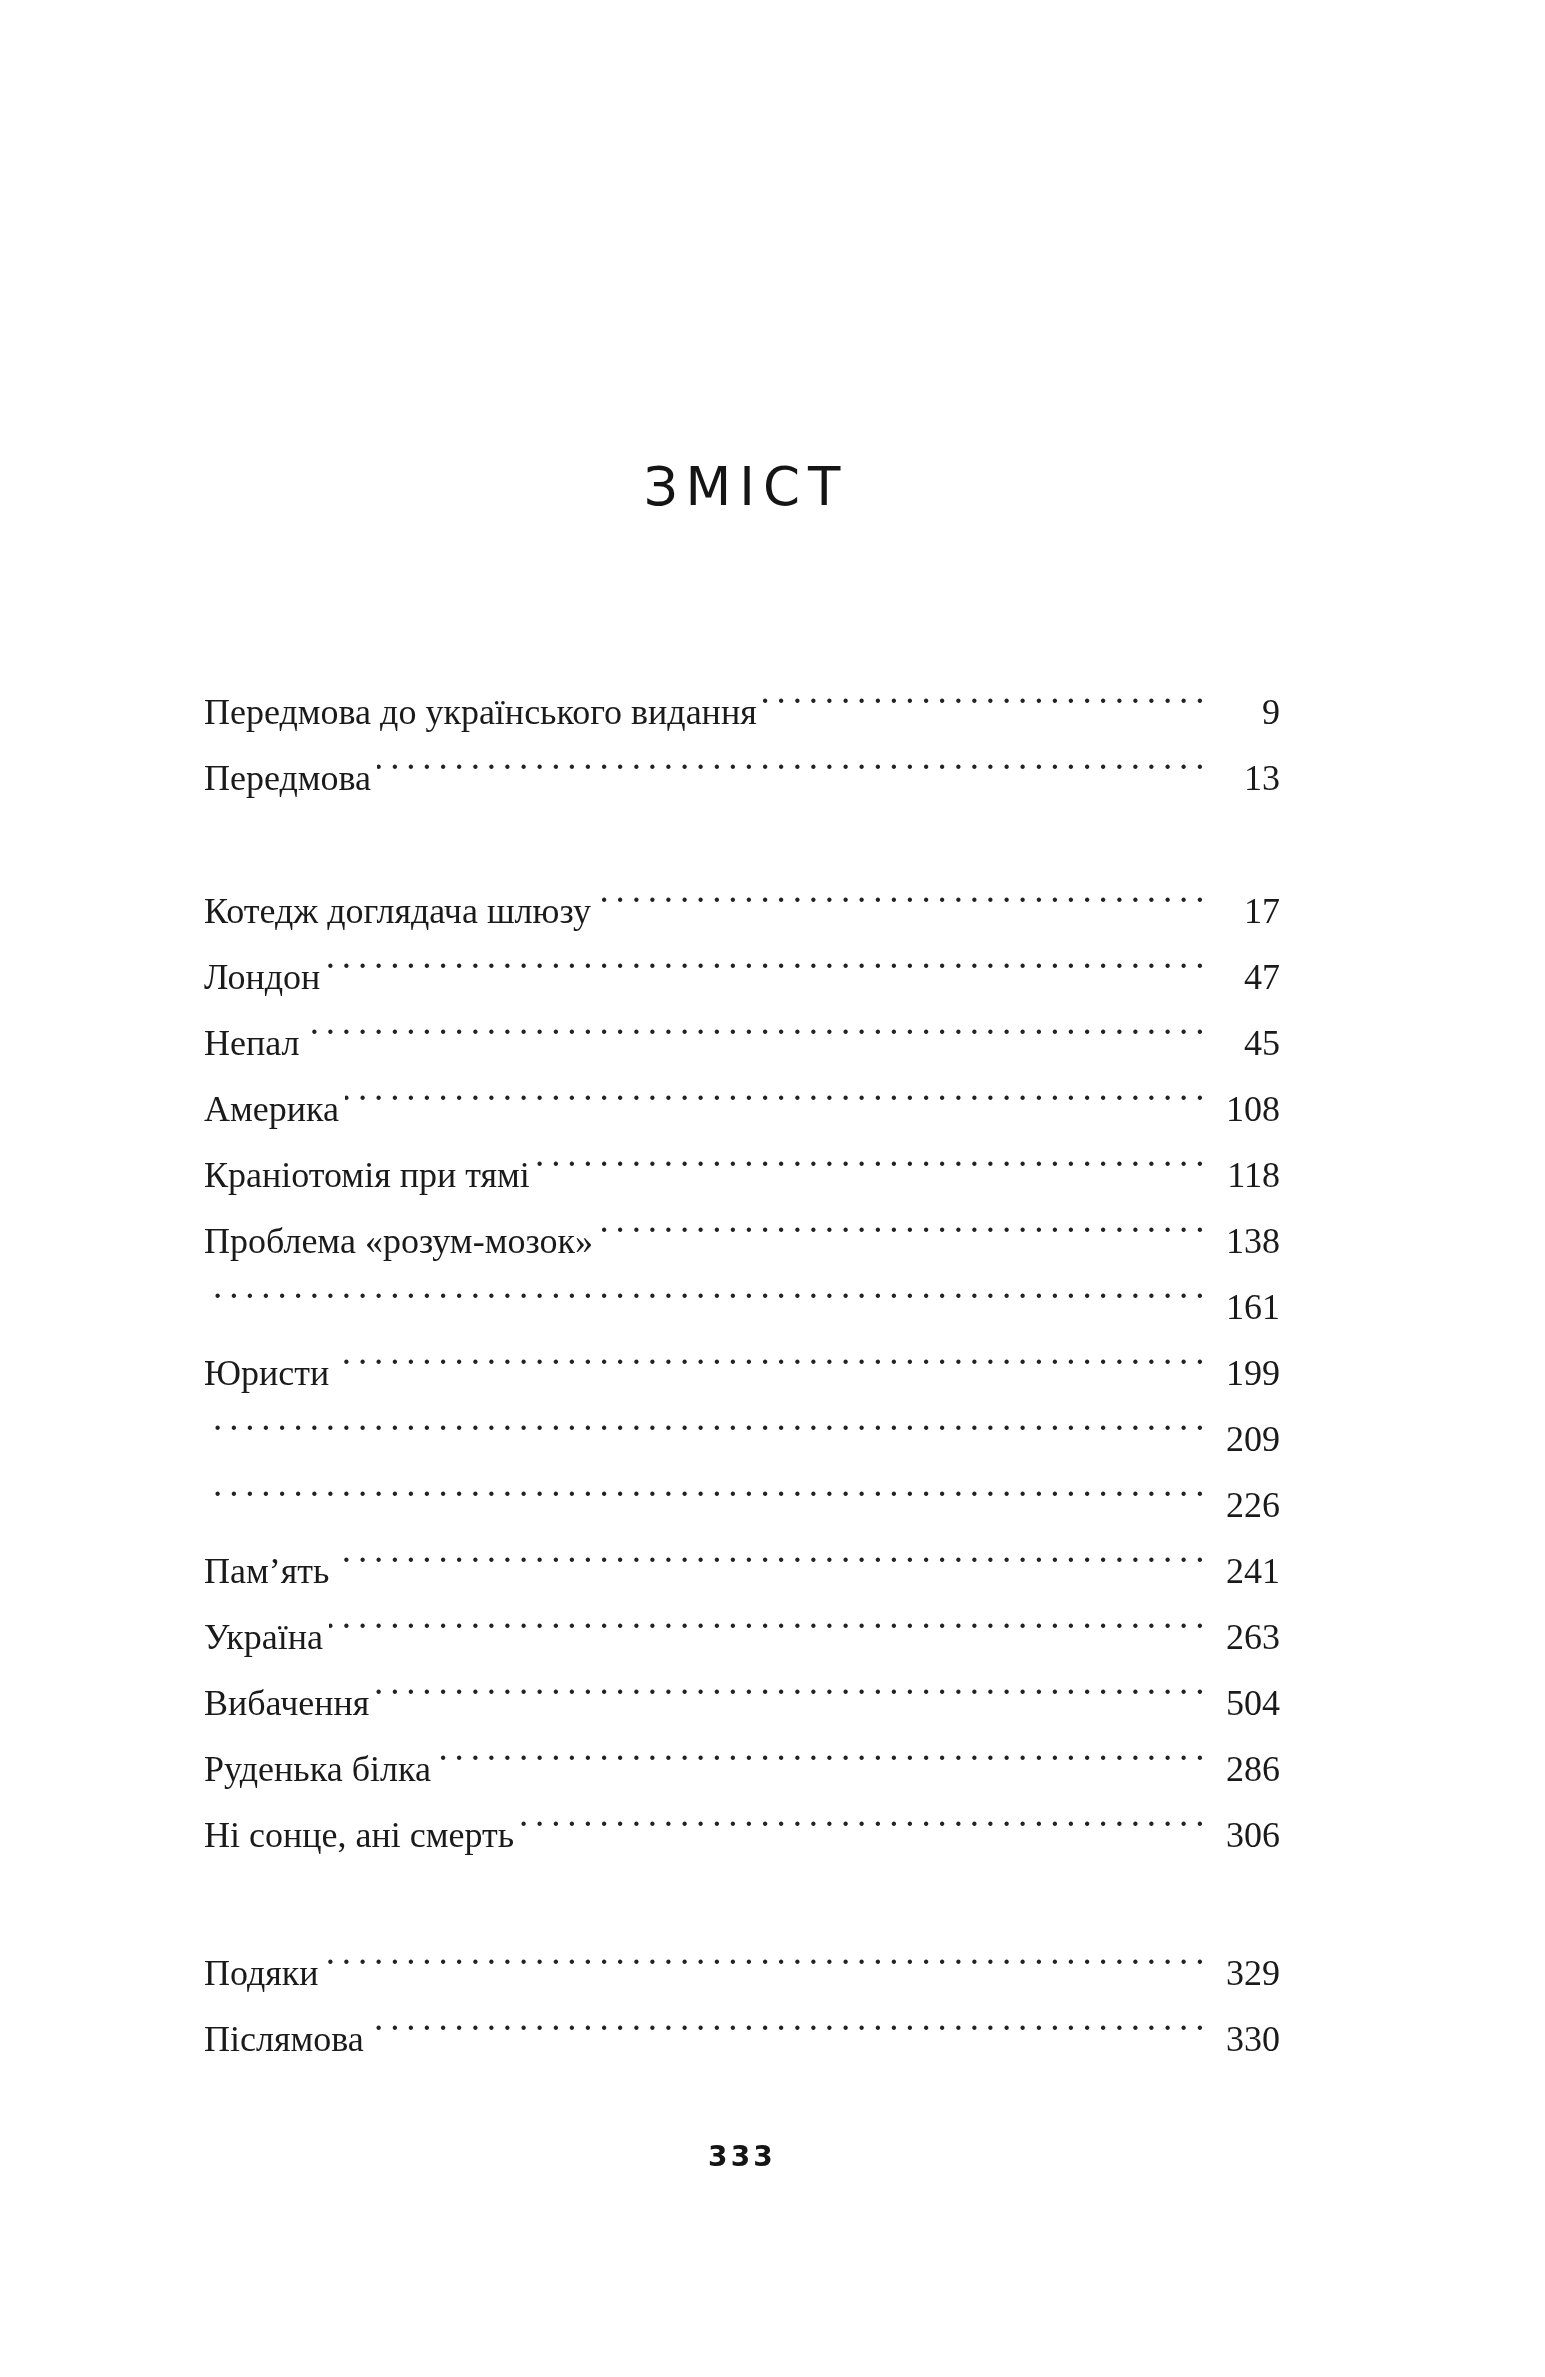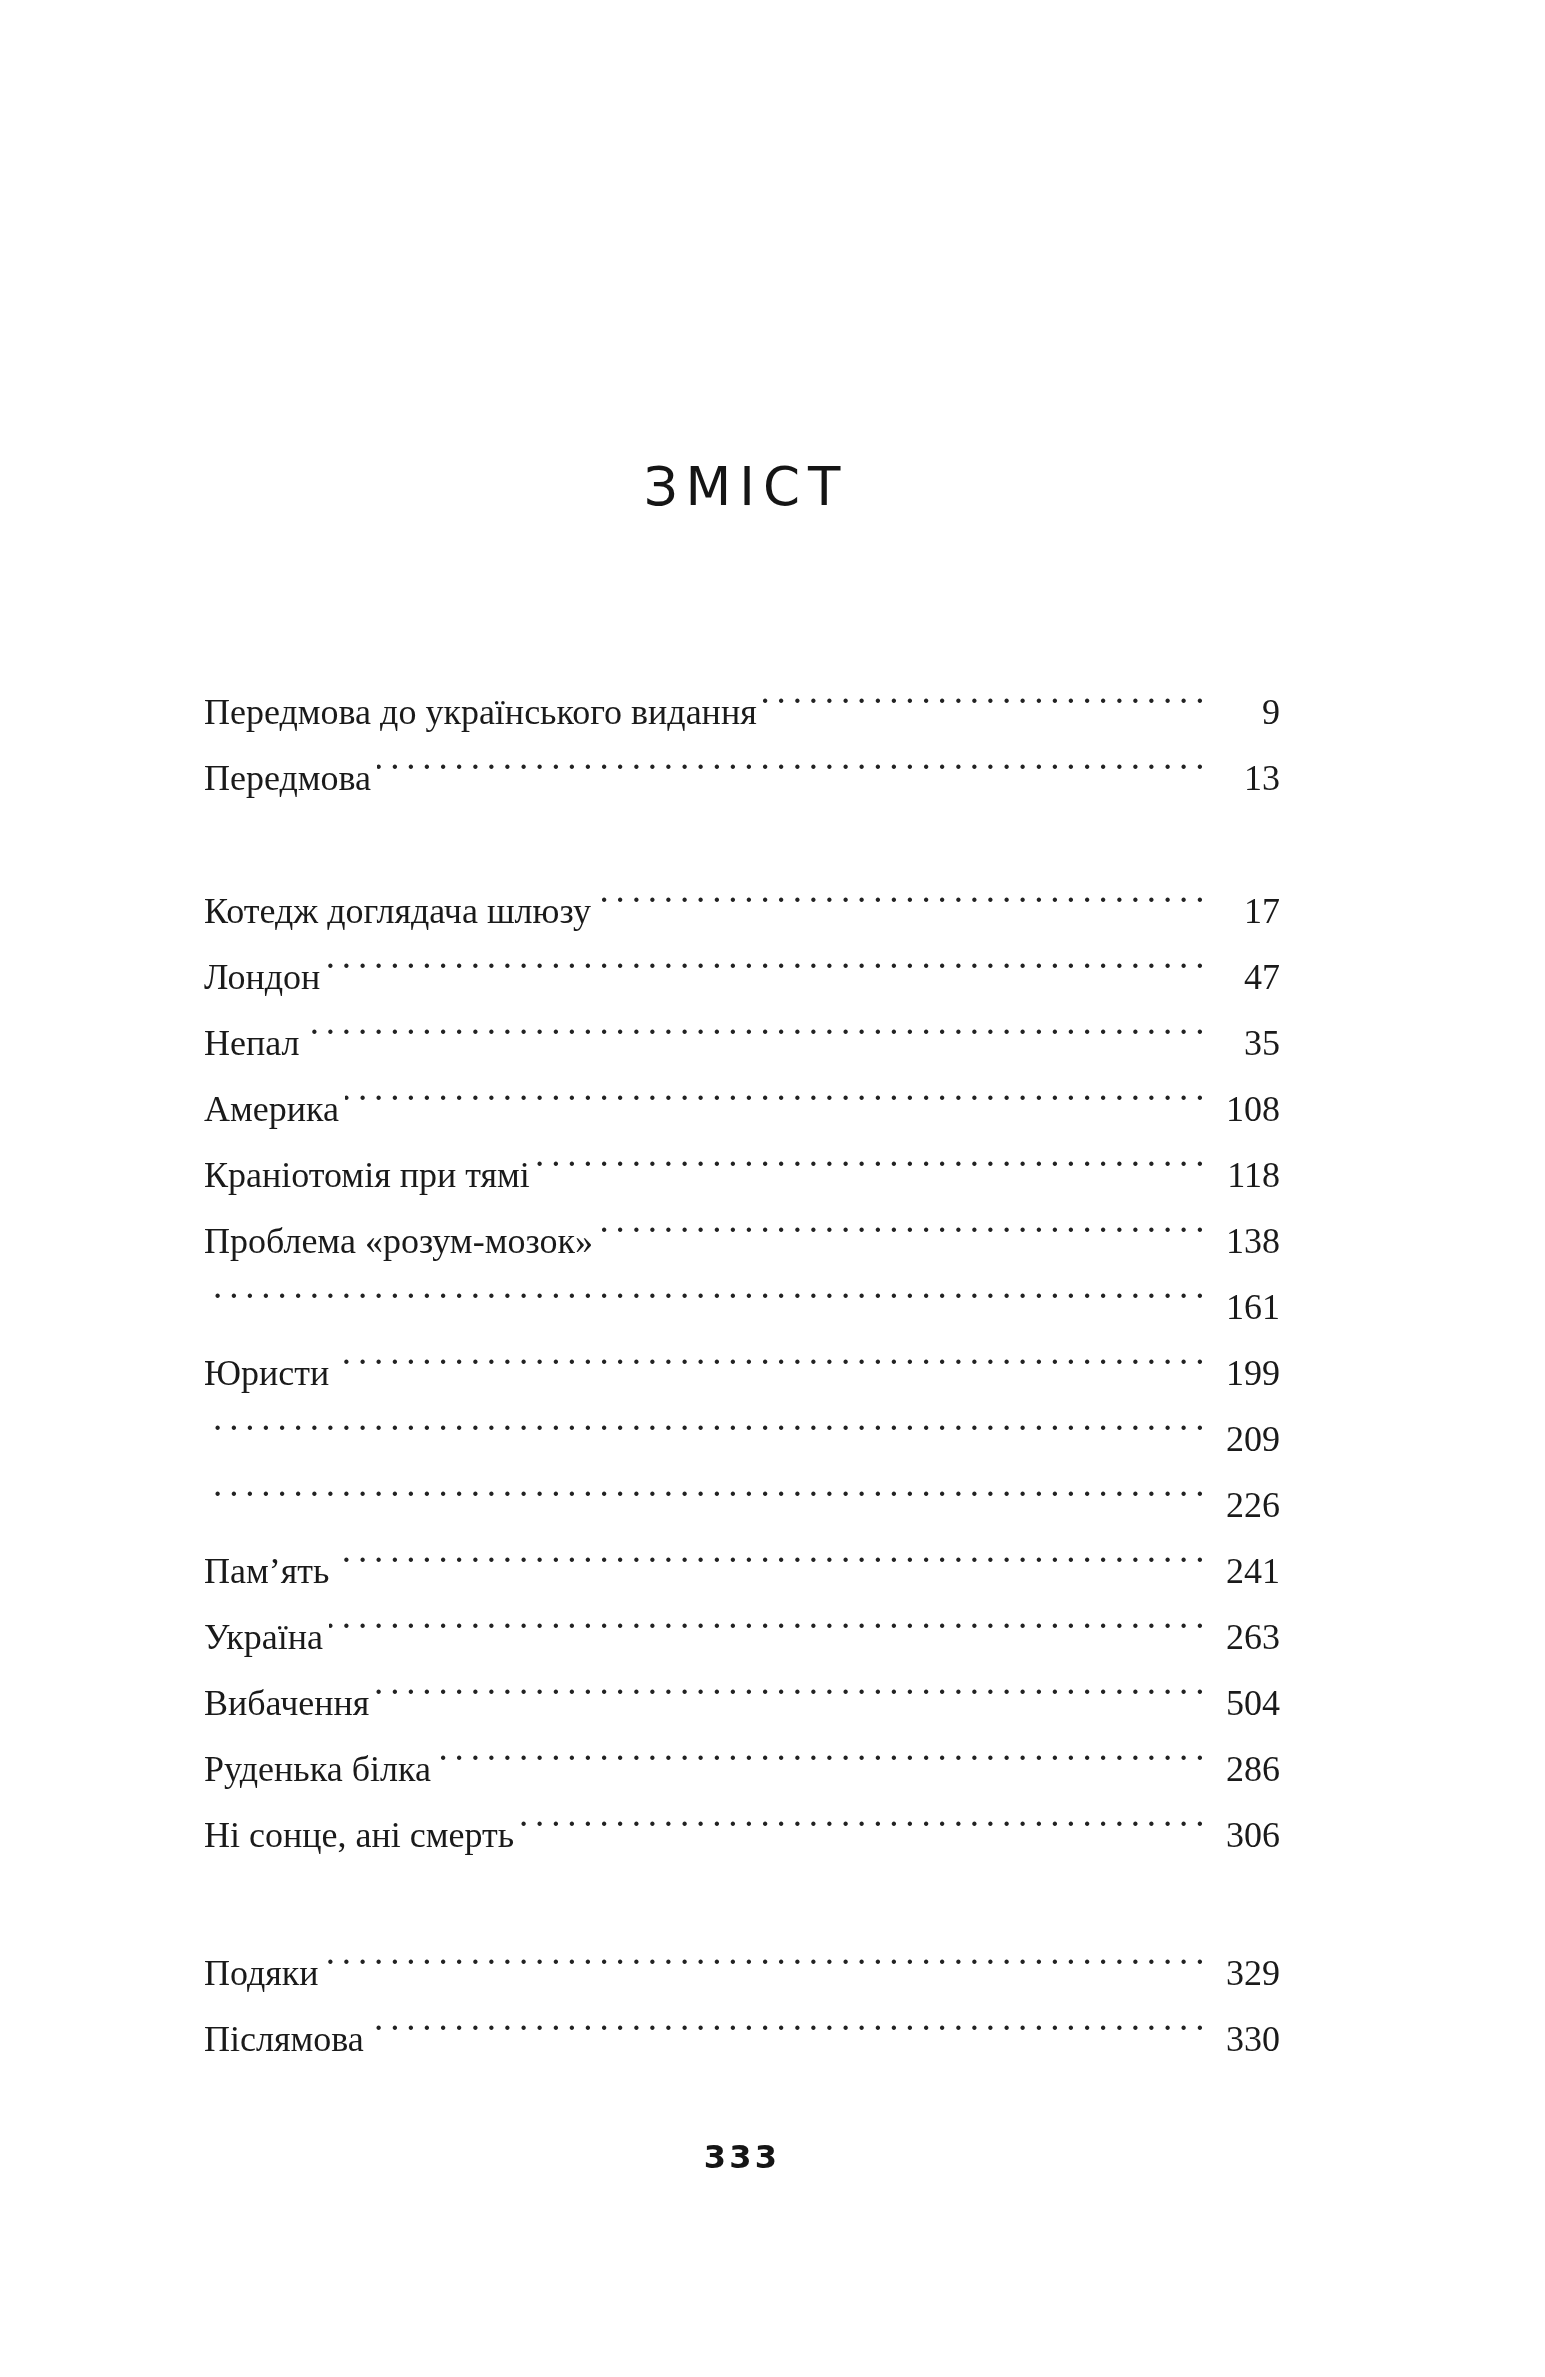--- a/index.html
+++ b/index.html
@@ -87,21 +87,21 @@
       position: relative;
       z-index: 1;
     }
     .page-number {
       position: absolute;
       left: 204px;
       width: 1076px;
       top: 2133px;
       text-align: center;
       font-family: "DejaVu Sans", sans-serif;
-      font-size: 32px;
+      font-size: 28px;
       font-weight: bold;
       letter-spacing: 3.2px;
       color: #151515;
       line-height: 48px;
     }
   </style>
 </head>
 <body>
 
 <div class="page">
@@ -127,21 +127,21 @@
       <span class="toc-page">17</span>
     </div>
     <div class="toc-row" style="top:923px">
       <span class="toc-label">Лондон</span>
       <span class="toc-leader"></span>
       <span class="toc-page">47</span>
     </div>
     <div class="toc-row" style="top:989px">
       <span class="toc-label">Непал</span>
       <span class="toc-leader"></span>
-      <span class="toc-page">35</span>
+      <span class="toc-page">45</span>
     </div>
     <div class="toc-row" style="top:1055px">
       <span class="toc-label">Америка</span>
       <span class="toc-leader"></span>
       <span class="toc-page">108</span>
     </div>
     <div class="toc-row" style="top:1121px">
       <span class="toc-label">Краніотомія при тямі</span>
       <span class="toc-leader"></span>
       <span class="toc-page">118</span>

